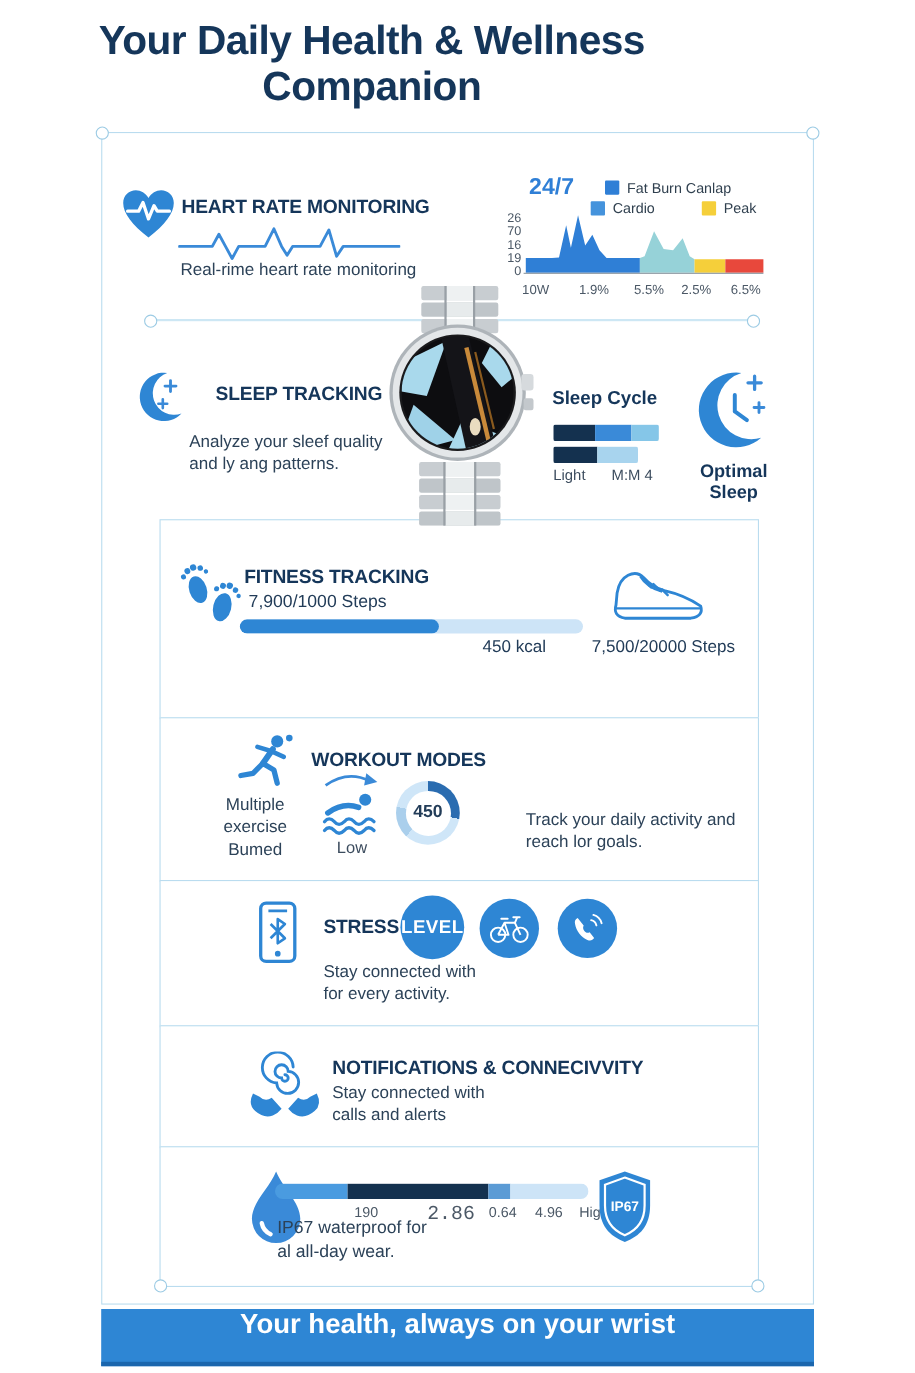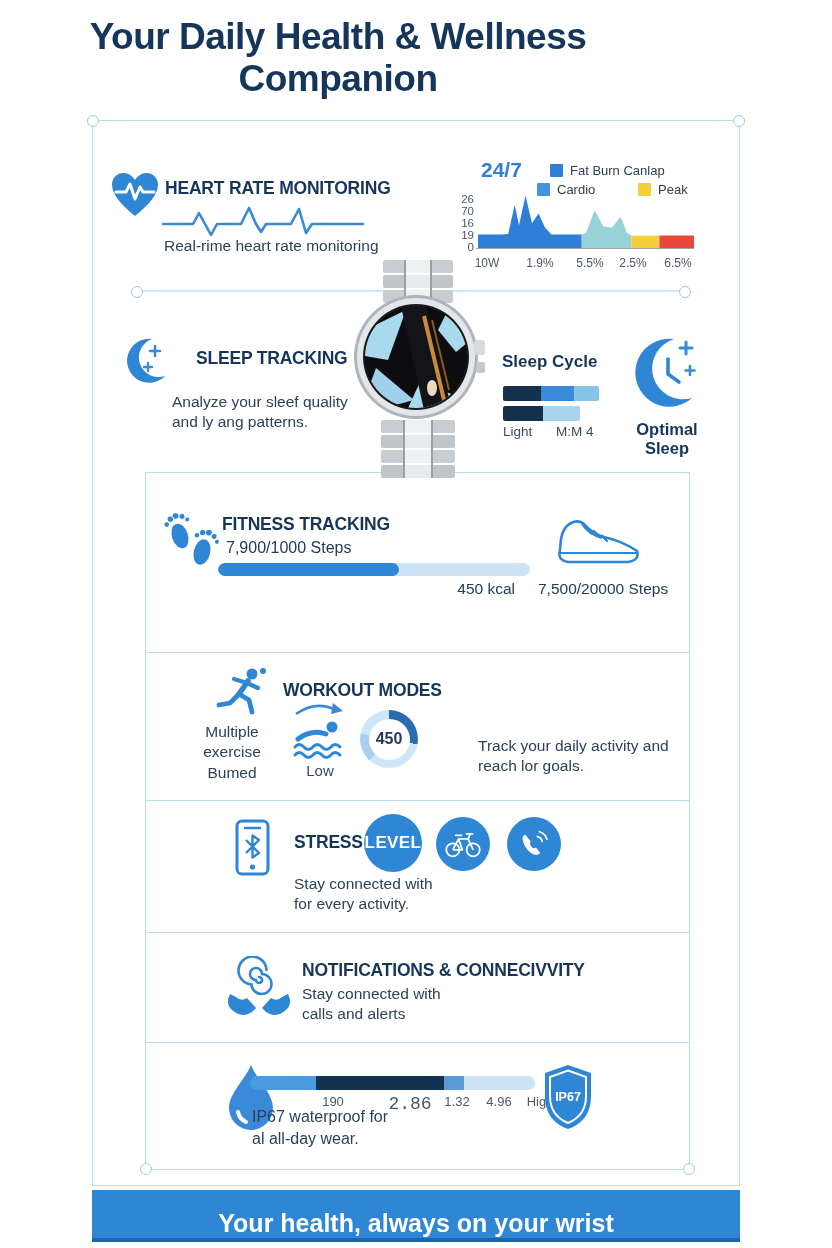--- a/index.html
+++ b/index.html
@@ -17,21 +17,21 @@
   .section-box{border:1px solid #badcef;background:#ffffff;}
   .tick{font-size:12px;color:#4b5866;}
   .ytick{font-size:11.5px;color:#4b5866;text-align:right;width:22px;display:block;}
   .legend-sw{width:13px;height:13px;display:inline-block;border-radius:1px;}
   .legend-lb{font-size:13px;color:#30404f;margin-left:7px;}
   .segbar{display:flex;overflow:hidden;border-radius:2px;}
   .segbar > div{height:100%;}
   .small-lb{font-size:13.5px;color:#3c4c5e;}
   .badge{border-radius:50%;background:#2e86d4;display:flex;align-items:center;justify-content:center;}
   .footer{left:92px;top:1190px;width:648px;height:48px;background:#2e86d4;border-bottom:4px solid #1b66ad;
-          display:flex;align-items:flex-end;justify-content:center;}
+          display:flex;align-items:flex-start;justify-content:center;}
   .footer-text{color:#ffffff;font-size:25px;font-weight:bold;}
   svg text{font-family:"Liberation Sans",sans-serif;}
 </style>
 </head>
 <body>
 
 <div class="abs page-title">Your Daily Health &amp; Wellness Companion</div>
 
 <div class="abs outer-frame"></div>
 <div class="abs handle" style="left:87px;top:115px;"></div>
@@ -189,21 +189,21 @@
       <circle cx="42" cy="25.5" r="2.9"></circle>
       <circle cx="48" cy="28" r="2.5"></circle>
       <circle cx="52" cy="32.5" r="2"></circle>
   </g>
 </svg>
 <div class="abs sec-title" style="left:222px;top:514px;">FITNESS TRACKING</div>
 <div class="abs" style="left:226px;top:539px;font-size:16px;color:#223c58;">7,900/1000 Steps</div>
 <div class="abs" id="steps-track" style="left: 218px; top: 563px; width: 312px; height: 13px; border-radius: 7px; overflow: hidden; background: rgb(205, 228, 247);">
   <div id="steps-fill" style="height: 100%; border-radius: 7px; width: 58%; background: rgb(46, 134, 212);"></div>
 </div>
-<div class="abs" style="left:420px;top:580px;width:95px;text-align:right;font-size:15.5px;color:#223c58;">450 kcal</div>
+<div class="abs" style="left:420px;top:580px;width:95px;text-align:center;font-size:15.5px;color:#223c58;">450 kcal</div>
 <div class="abs" style="left:538px;top:580px;font-size:15.5px;color:#223c58;">7,500/20000 Steps</div>
 <svg class="abs" style="left:552px;top:508px;" width="92" height="62" viewBox="0 0 92 62">
   <path d="M8,42 Q5,52 16,54 L76,54 Q88,52 85,43 Q70,33 52,29 Q41,26 33,17 Q27,11 19,15 Q11,19 9,31 Z" fill="#ffffff" stroke="#2e86d4" stroke-width="2.6" stroke-linejoin="round"></path>
   <path d="M8,45 L85,45" stroke="#2e86d4" stroke-width="2" fill="none"></path>
   <path d="M34,19 l6,7 M42,23 l6,6 M50,28 l5,5" stroke="#2e86d4" stroke-width="2.2" stroke-linecap="round"></path>
   <path d="M30,16 q6,10 20,14" stroke="#2e86d4" stroke-width="2" fill="none"></path>
 </svg>
 
 <div class="abs section-box" style="left:145px;top:652px;width:543px;height:148px;"></div>
 <svg class="abs" style="left:214px;top:666px;" width="54" height="50" viewBox="0 0 54 50">
@@ -286,21 +286,21 @@
 </svg>
 <div class="abs segbar" style="left:250px;top:1076px;width:285px;height:14px;border-radius:7px;" id="water-bar">
     <div style="width: 23%; background: rgb(74, 155, 224);"></div>
     <div style="width: 45%; background: rgb(20, 49, 79);"></div>
     <div style="width: 7%; background: rgb(91, 155, 213);"></div>
     <div style="width: 25%; background: rgb(205, 228, 247);"></div>
   </div>
 <div class="abs" style="left:250px;top:1094px;width:300px;height:16px;">
   <span class="abs tick" style="left:83px;transform:translateX(-50%);font-size:13px;">190</span>
   <span class="abs tick" style="left:160px;transform:translateX(-50%);font-size:18px;font-family:Liberation Mono, monospace;">2.86</span>
-  <span class="abs tick" style="left:207px;transform:translateX(-50%);font-size:13px;">1.32</span>
+  <span class="abs tick" style="left:207px;transform:translateX(-50%);font-size:13px;">0.64</span>
   <span class="abs tick" style="left:249px;transform:translateX(-50%);font-size:13px;">4.96</span>
   <span class="abs tick" style="left:290px;transform:translateX(-50%);font-size:13px;">High</span>
 </div>
 <div class="abs" style="left:252px;top:1106px;font-size:16px;line-height:1.35;color:#2c4258;">
   <div>IP67 waterproof for</div>
   <div>al all-day wear.</div>
 </div>
 <svg class="abs" style="left:540px;top:1062px;" width="56" height="70" viewBox="0 0 56 70">
   <path d="M28,3 L51,11 V34 C51,52 42,62 28,67 C14,62 5,52 5,34 V11 Z" fill="#2e86d4"></path>
   <path d="M28,8.5 L46,15 V34 C46,48 39,56.5 28,61 C17,56.5 10,48 10,34 V15 Z" fill="none" stroke="#ffffff" stroke-width="2"></path>

